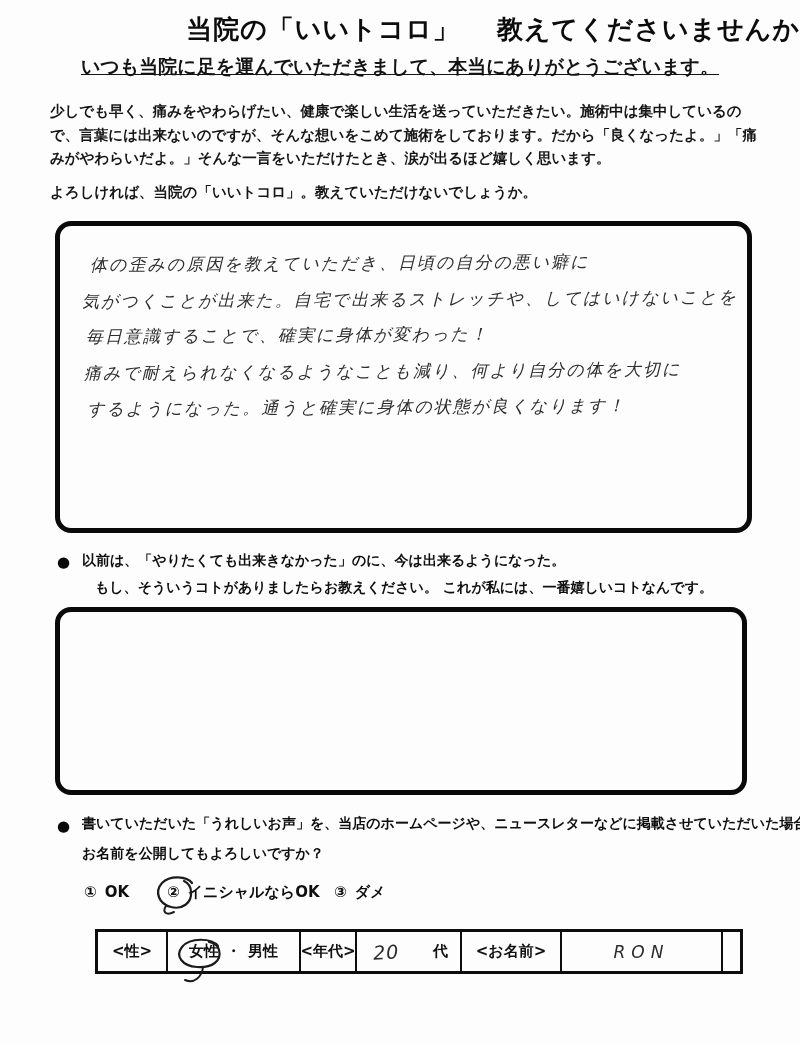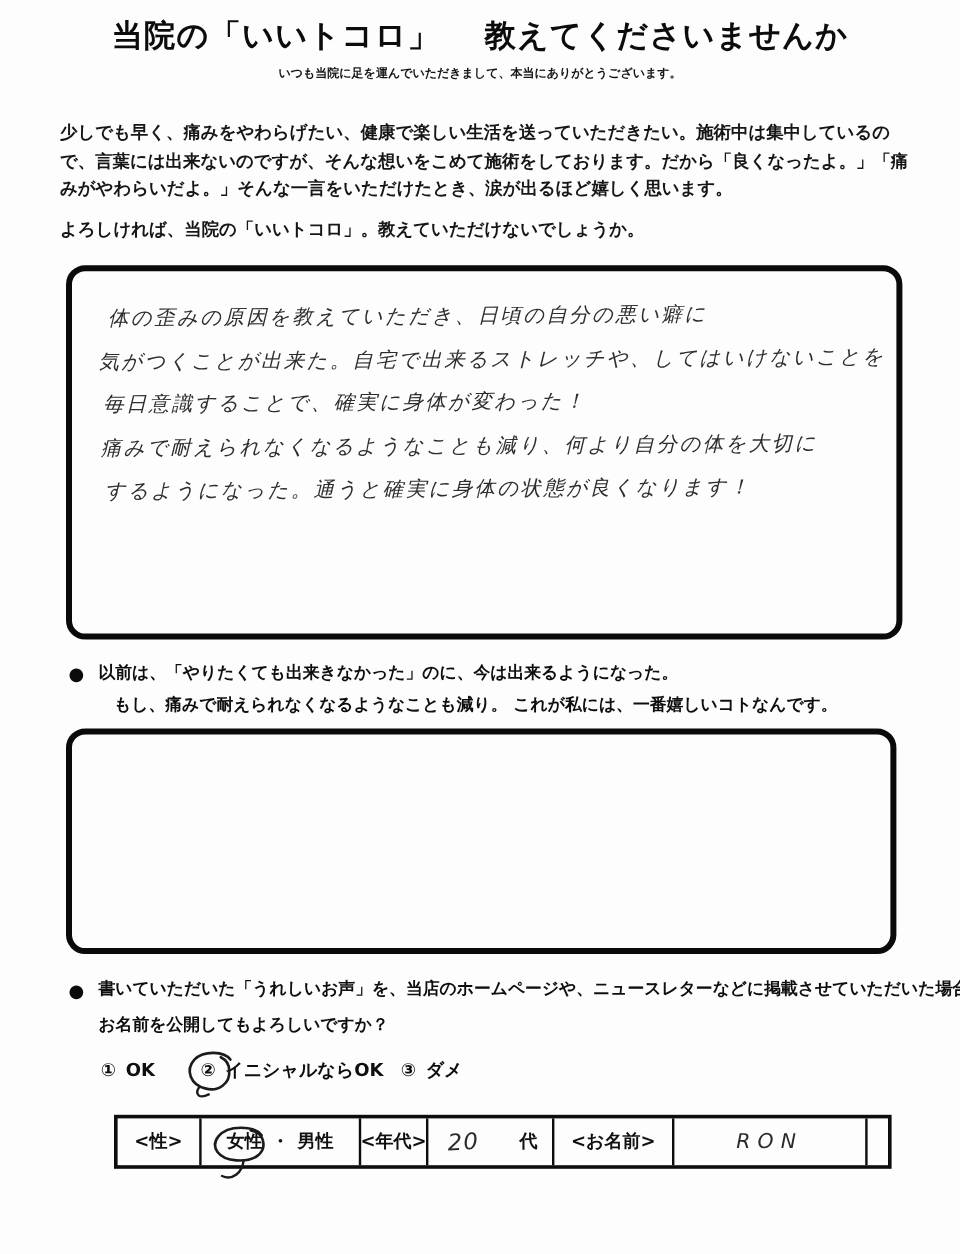--- a/index.html
+++ b/index.html
@@ -8,32 +8,33 @@
     position:relative;
     width:800px; height:1045px;
     background:#fdfdfd;
     font-family:"DejaVu Sans", sans-serif;
     color:#111;
     overflow:hidden;
   }
   .abs { position:absolute; }
   .title {
     top:12px; left:0; right:0;
-    text-align:center;
+    text-align:right;
     font-size:26px; font-weight:bold;
     letter-spacing:1px;
     color:#0c0c0c;
     white-space:nowrap;
   }
   .subtitle {
     top:54px; left:0; right:0;
     text-align:center;
-    font-size:10px; font-weight:bold;
+    font-size:19px; font-weight:bold;
     color:#141414;
     white-space:nowrap;
+    text-decoration:underline;
   }
   .para {
     left:50px; width:710px;
     font-size:14.5px; font-weight:600;
     line-height:23.5px;
     color:#161616;
     text-align:left;
   }
   .p1 { top:100px; }
   .p2a { top:181px; white-space:nowrap; }
@@ -116,21 +117,21 @@
   <div class="abs big-box box1">
     <div class="hw-line" style="left:30px; top:26px;">体の歪みの原因を教えていただき、日頃の自分の悪い癖に</div>
     <div class="hw-line" style="left:22px; top:62px;">気がつくことが出来た。自宅で出来るストレッチや、してはいけないことを</div>
     <div class="hw-line" style="left:26px; top:98px;">毎日意識することで、確実に身体が変わった！</div>
     <div class="hw-line" style="left:24px; top:134px;">痛みで耐えられなくなるようなことも減り、何より自分の体を大切に</div>
     <div class="hw-line" style="left:27px; top:170px;">するようになった。通うと確実に身体の状態が良くなります！</div>
   </div>
 
   <div class="abs bullet-dot" style="left:57px; top:553px;">●</div>
   <div class="abs q-line" style="left:82px; top:552px;text-align:center;">以前は、「やりたくても出来きなかった」のに、今は出来るようになった。</div>
-  <div class="abs q-line" style="left:95px; top:579px;">もし、痛みで耐えられなくなるようなことも減り。 これが私には、一番嬉しいコトなんです。</div>
+  <div class="abs q-line" style="left:95px; top:579px;">もし、そういうコトがありましたらお教えください。 これが私には、一番嬉しいコトなんです。</div>
 
   <div class="abs big-box box2"></div>
 
   <div class="abs bullet-dot" style="left:57px; top:817px;">●</div>
   <div class="abs q-line" style="left:82px; top:815px;">書いていただいた「うれしいお声」を、当店のホームページや、ニュースレターなどに掲載させていただいた場合、</div>
   <div class="abs q-line" style="left:82px; top:845px;">お名前を公開してもよろしいですか？</div>
 
   <div class="abs opt" style="left:84px; top:883px;">
     <span class="num">①</span><span>OK</span>
   </div>

